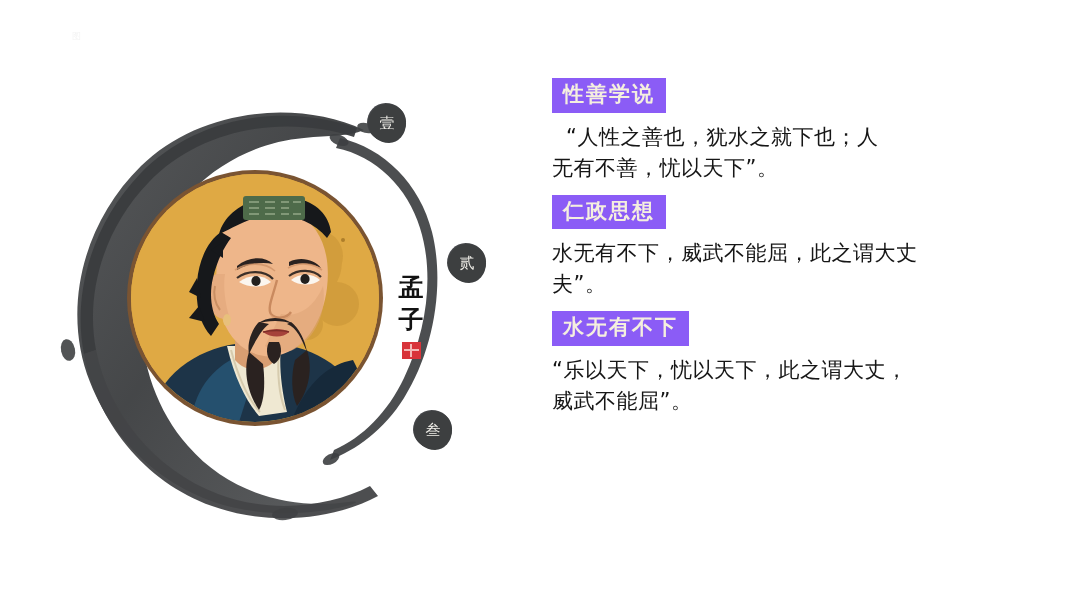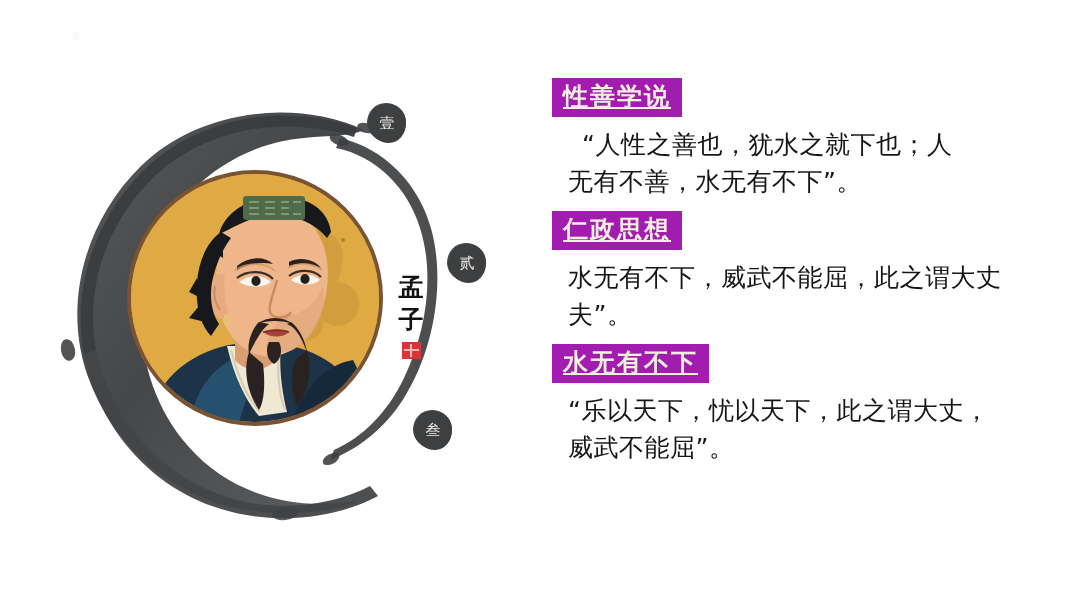--- a/index.html
+++ b/index.html
@@ -137,42 +137,40 @@
     width: 500px;
   }
 
   .section {
     margin-bottom: 11px;
   }
   .section:last-child { margin-bottom: 0; }
 
   .sec-heading {
     display: inline-block;
-    background: #a21caf;
+    background: #8b5cf6;
     color: #f5efdf;
     font-family: "DejaVu Sans", "Liberation Sans", sans-serif;
-    font-size: 25px;
+    font-size: 21px;
     font-weight: 700;
     letter-spacing: 2px;
     padding: 5px 11px 6px 11px;
     line-height: 1.12;
     white-space: nowrap;
-    text-decoration: underline;
   }
 
   .sec-body {
     margin-top: 9px;
     color: #161616;
     font-family: "DejaVu Sans", "Liberation Sans", sans-serif;
-    font-size: 25px;
+    font-size: 21px;
     line-height: 1.48;
     letter-spacing: 0.5px;
     font-weight: 400;
     max-width: 470px;
-    margin-left: 16px;
   }
   .sec-body .quote-line {
     display: block;
     text-indent: 14px;
   }
   .sec-body .quote-line.cont { text-indent: 0; }
 
   
   .watermark {
     position: absolute;
@@ -344,21 +342,21 @@
     </div>
 
   </div>
 
   <div class="right-panel">
 
     <div class="section">
       <div class="sec-heading">性善学说</div>
       <div class="sec-body">
         <span class="quote-line">“人性之善也，犹水之就下也；人</span>
-        <span class="quote-line cont">无有不善，水无有不下”。</span>
+        <span class="quote-line cont">无有不善，忧以天下”。</span>
       </div>
     </div>
 
     <div class="section">
       <div class="sec-heading">仁政思想</div>
       <div class="sec-body">
         <span class="quote-line cont">水无有不下，威武不能屈，此之谓大丈</span>
         <span class="quote-line cont">夫”。</span>
       </div>
     </div>

